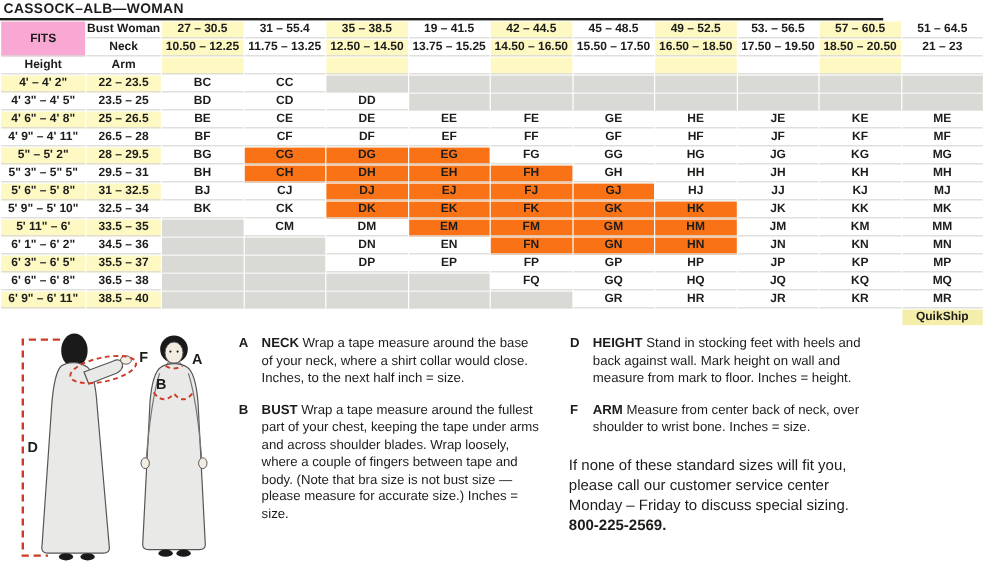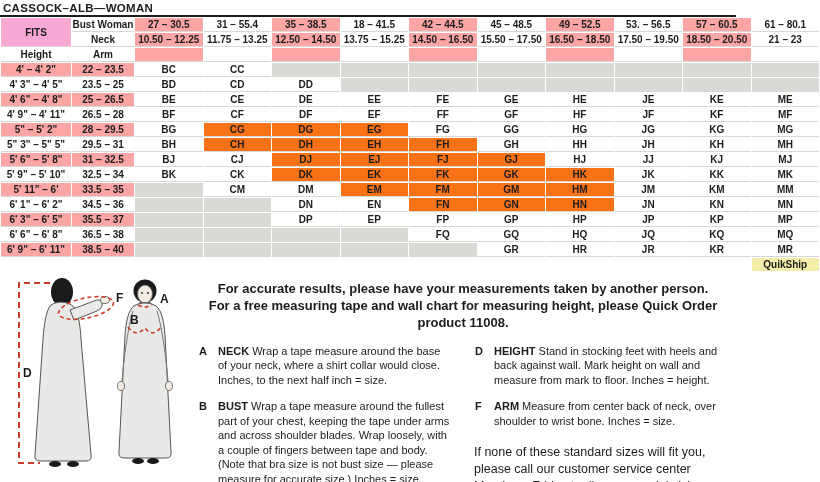--- a/index.html
+++ b/index.html
@@ -5,21 +5,21 @@
   html,body{margin:0;padding:0;background:#ffffff;}
   body{width:820px;height:482px;overflow:hidden;font-family:"Liberation Sans",sans-serif;color:#1c1c1a;}
   .page{width:736px;height:482px;position:relative;}
 
   
   .chart-title{font-size:11.5px;font-weight:bold;letter-spacing:.3px;padding:2px 0 1px 3px;border-bottom:2px solid #1c1c1a;}
 
   
   table.size-table{border-collapse:separate;border-spacing:1px 1px;table-layout:fixed;width:820px;}
   table.size-table td{height:13px;line-height:13px;font-size:10px;font-weight:bold;text-align:center;padding:0;white-space:nowrap;overflow:hidden;border-bottom:1px solid #d8d8d4;}
-  td.cream{background:#fca5a5;}
+  td.cream{background:#fef9c3;}
   td.hl{background:#f97316;}
   td.empty{background:#d9d9d5;border-bottom:1px solid #cfcfcb;}
   td.fits{background:#f9a8d4;}
   td.rlabel{text-align:right;padding-right:5px;margin-left:32px;}
   td.hcol{text-align:left;padding-left:4px;}
   tr.qs-row td{border-bottom:none;background:transparent;}
   tr.qs-row td.quikship{background:#f5eeab;font-weight:bold;}
 
   
   .bottom{display:flex;margin-top:5px;}
@@ -63,27 +63,27 @@
         <col>
         <col>
     </colgroup>
     <thead>
       <tr>
         <td class="fits" rowspan="2">FITS</td>
         <td class="rlabel">Bust Woman</td>
       <td class="cream">27 – 30.5</td>
           <td>31 – 55.4</td>
           <td class="cream">35 – 38.5</td>
-          <td>18 – 41.5</td>
+          <td>19 – 41.5</td>
           <td class="cream">42 – 44.5</td>
           <td>45 – 48.5</td>
           <td class="cream">49 – 52.5</td>
           <td>53. – 56.5</td>
           <td class="cream">57 – 60.5</td>
-          <td>61 – 80.1</td>
+          <td>51 – 64.5</td>
         </tr>
       <tr id="neck-anchor-row">
         <td class="rlabel">Neck</td>
       <td class="cream">10.50 – 12.25</td>
           <td>11.75 – 13.25</td>
           <td class="cream">12.50 – 14.50</td>
           <td>13.75 – 15.25</td>
           <td class="cream">14.50 – 16.50</td>
           <td>15.50 – 17.50</td>
           <td class="cream">16.50 – 18.50</td>
@@ -335,33 +335,29 @@
         </g>
 
         <text class="fig-label" x="23" y="100">D</text>
         <text class="fig-label" x="116" y="25">F</text>
         <text class="fig-label" x="160" y="26">A</text>
         <text class="fig-label" x="130" y="47">B</text>
       </svg>
     </div>
 
     <div class="content">
-      <div class="intro">
-        <div>For accurate results, please have your measurements taken by another person.</div>
-        <div>For a free measuring tape and wall chart for measuring height, please Quick Order product 11008.</div>
-      </div>
       <div class="cols">
         <div class="col">
           <p class="instr">
             <span class="letter">A</span>
             <span class="term">NECK</span><span>Wrap a tape measure around the base of your neck, where a shirt collar would close. Inches, to the next half inch = size.</span>
           </p>
           <p class="instr">
             <span class="letter">B</span>
-            <span class="term">BUST</span><span>Wrap a tape measure around the fullest part of your chest, keeping the tape under arms and across shoulder blades. Wrap loosely, with a couple of fingers between tape and body. (Note that bra size is not bust size — please measure for accurate size.) Inches = size.</span>
+            <span class="term">BUST</span><span>Wrap a tape measure around the fullest part of your chest, keeping the tape under arms and across shoulder blades. Wrap loosely, where a couple of fingers between tape and body. (Note that bra size is not bust size — please measure for accurate size.) Inches = size.</span>
           </p>
         </div>
         <div class="col">
           <p class="instr">
             <span class="letter">D</span>
             <span class="term">HEIGHT</span><span>Stand in stocking feet with heels and back against wall. Mark height on wall and measure from mark to floor. Inches = height.</span>
           </p>
           <p class="instr">
             <span class="letter">F</span>
             <span class="term">ARM</span><span>Measure from center back of neck, over shoulder to wrist bone. Inches = size.</span>

